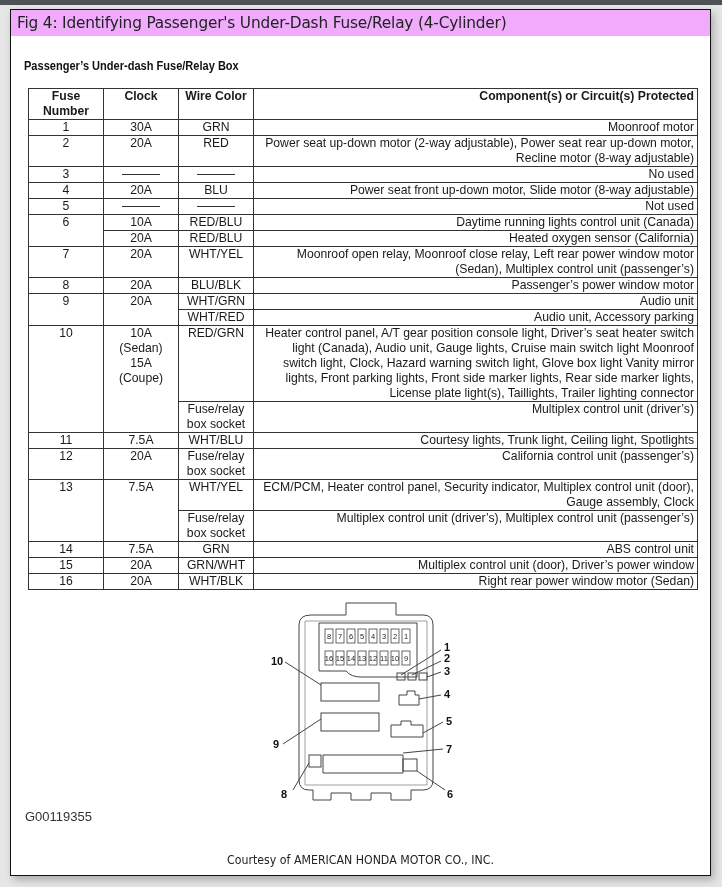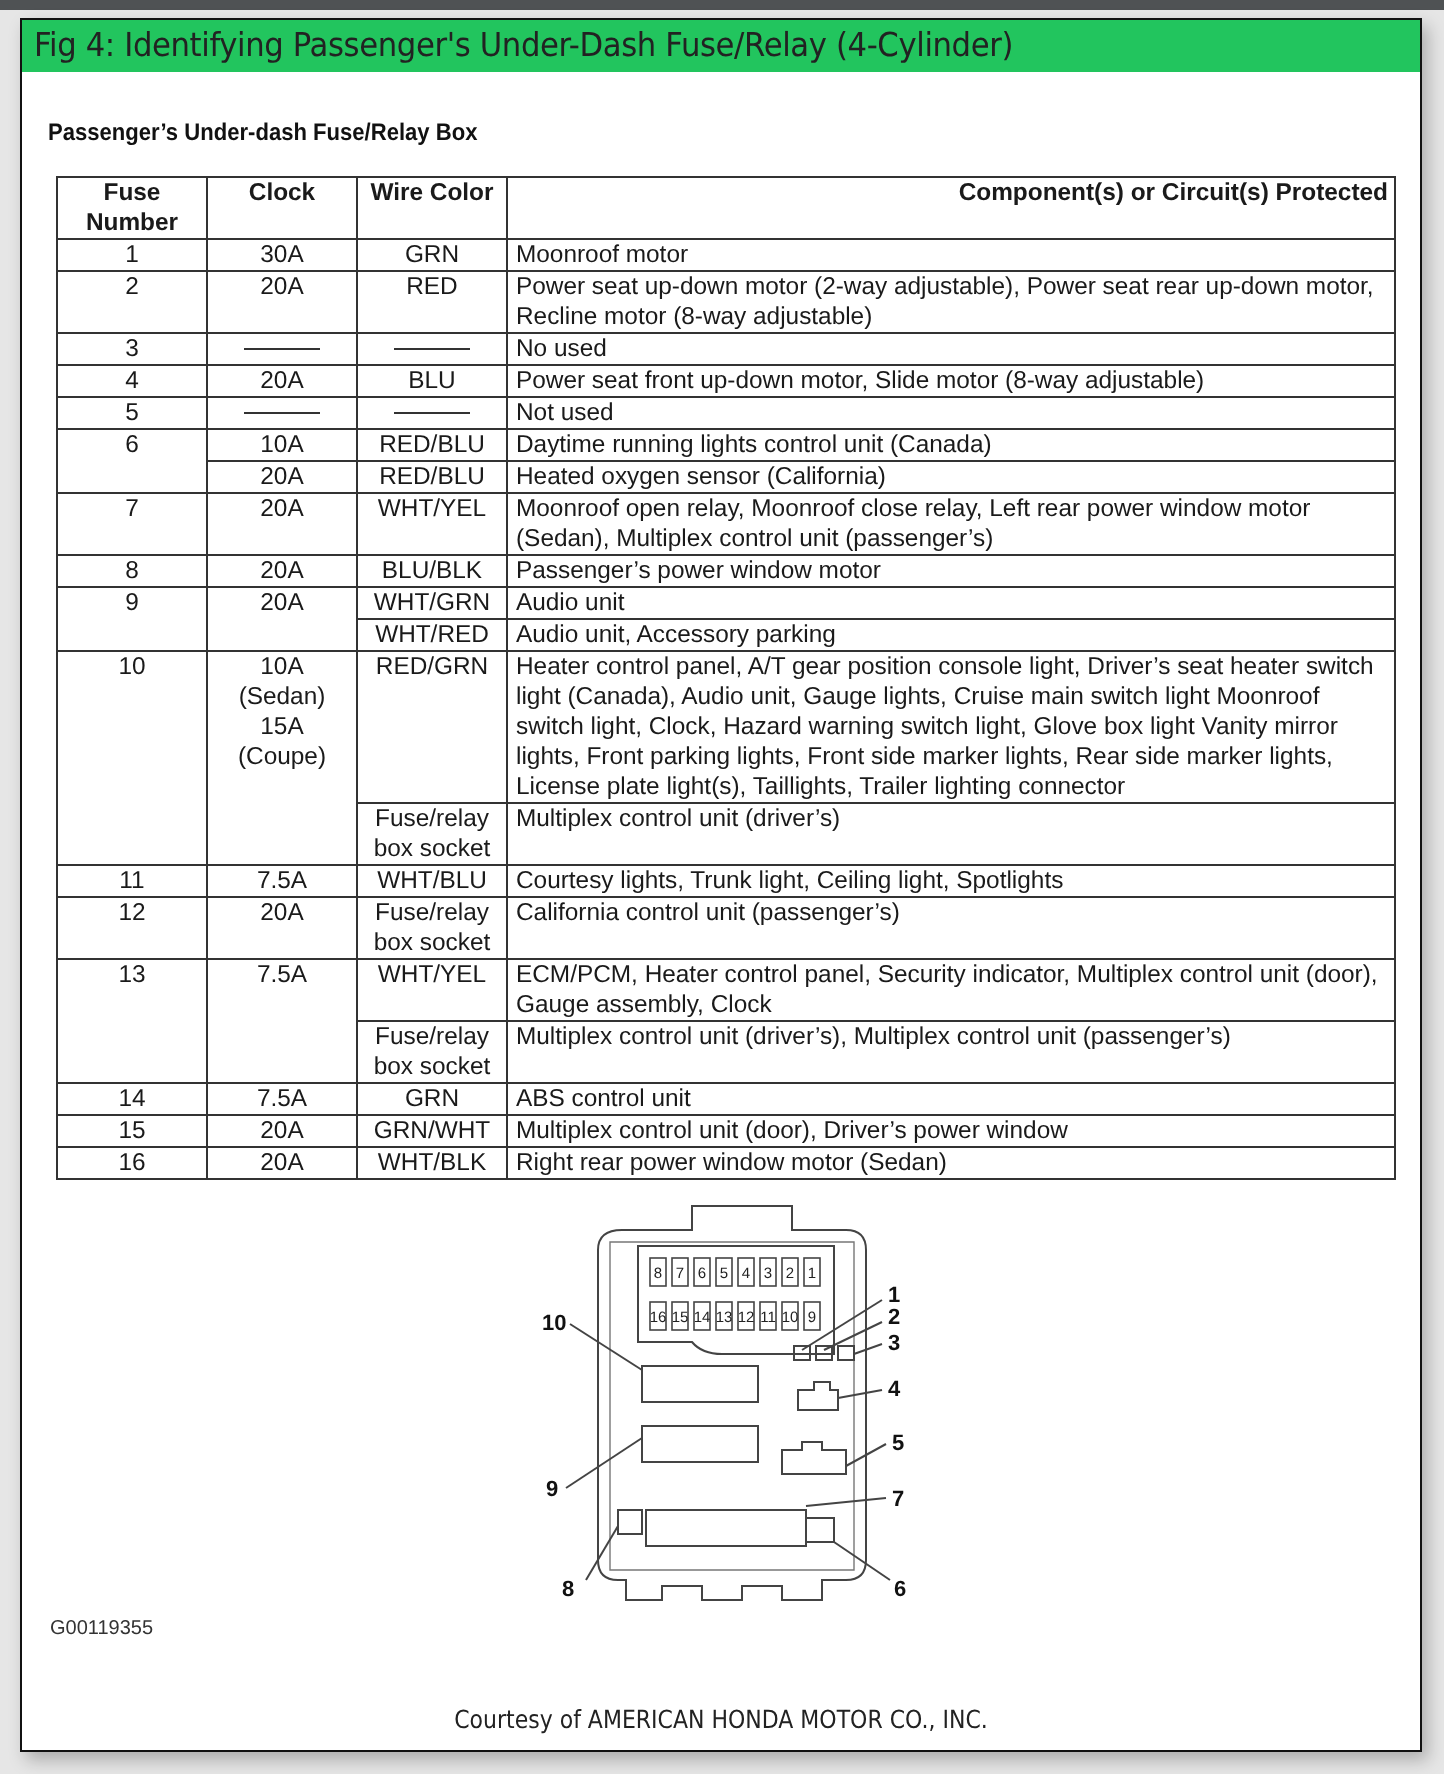--- a/index.html
+++ b/index.html
@@ -12,21 +12,21 @@
     position: absolute; left: 0; top: 0; width: 722px; height: 5px;
     background: #4f5254;
   }
   .frame {
     position: absolute; left: 10px; top: 9px; width: 699px; height: 865px;
     background: #ffffff; border: 1.5px solid #111;
     box-shadow: 3px 4px 8px rgba(0,0,0,0.25);
   }
   .titlebar {
     position: absolute; left: 0; top: 0; right: 0; height: 26px;
-    background: #22c55e;
+    background: #f0abfc;
   }
   .titlebar .title {
     position: absolute; left: 6px; top: 3px;
     font-size: 16.5px; color: #222; letter-spacing: -0.2px;
     font-family: "DejaVu Sans", sans-serif; font-weight: normal;
     transform: scaleX(0.93); transform-origin: left center;
   }
   .subhead {
     position: absolute; left: 13px; top: 49px;
     font-size: 12px; font-weight: bold; color: #111;
@@ -38,28 +38,28 @@
     font-size: 12.2px; color: #1a1a1a;
     table-layout: fixed;
   }
   table.fuse th, table.fuse td {
     border: 1px solid #333; padding: 0 3px; line-height: 15px;
     vertical-align: top;
   }
   table.fuse th { font-weight: bold; text-align: center; height: 30px; }
   table.fuse th.comp { text-align: right; }
   table.fuse td.c { text-align: center; }
-  table.fuse td.desc { text-align: left; padding-left: 4px; }
+  table.fuse td.desc { text-align: right; padding-left: 4px; }
   .dash { display: inline-block; width: 38px; border-top: 1px solid #333; vertical-align: middle; }
   .diagram {
     position: absolute; left: 240px; top: 585px; width: 240px; height: 215px;
   }
   .fig-id {
     position: absolute; left: 14px; top: 799px;
-    font-size: 10px; color: #333;
+    font-size: 13px; color: #333;
   }
   .courtesy {
     position: absolute; left: 0; right: 0; top: 842px; text-align: center;
     font-size: 12.5px; color: #222;
     font-family: "DejaVu Sans", sans-serif;
     transform: scaleX(0.88);
   }
   .dlabel { font-family: "Liberation Sans", sans-serif; font-weight: bold; font-size: 11px; fill: #111; }
   .slotnum { font-family: "Liberation Sans", sans-serif; font-size: 7.5px; fill: #222; }
 </style>

